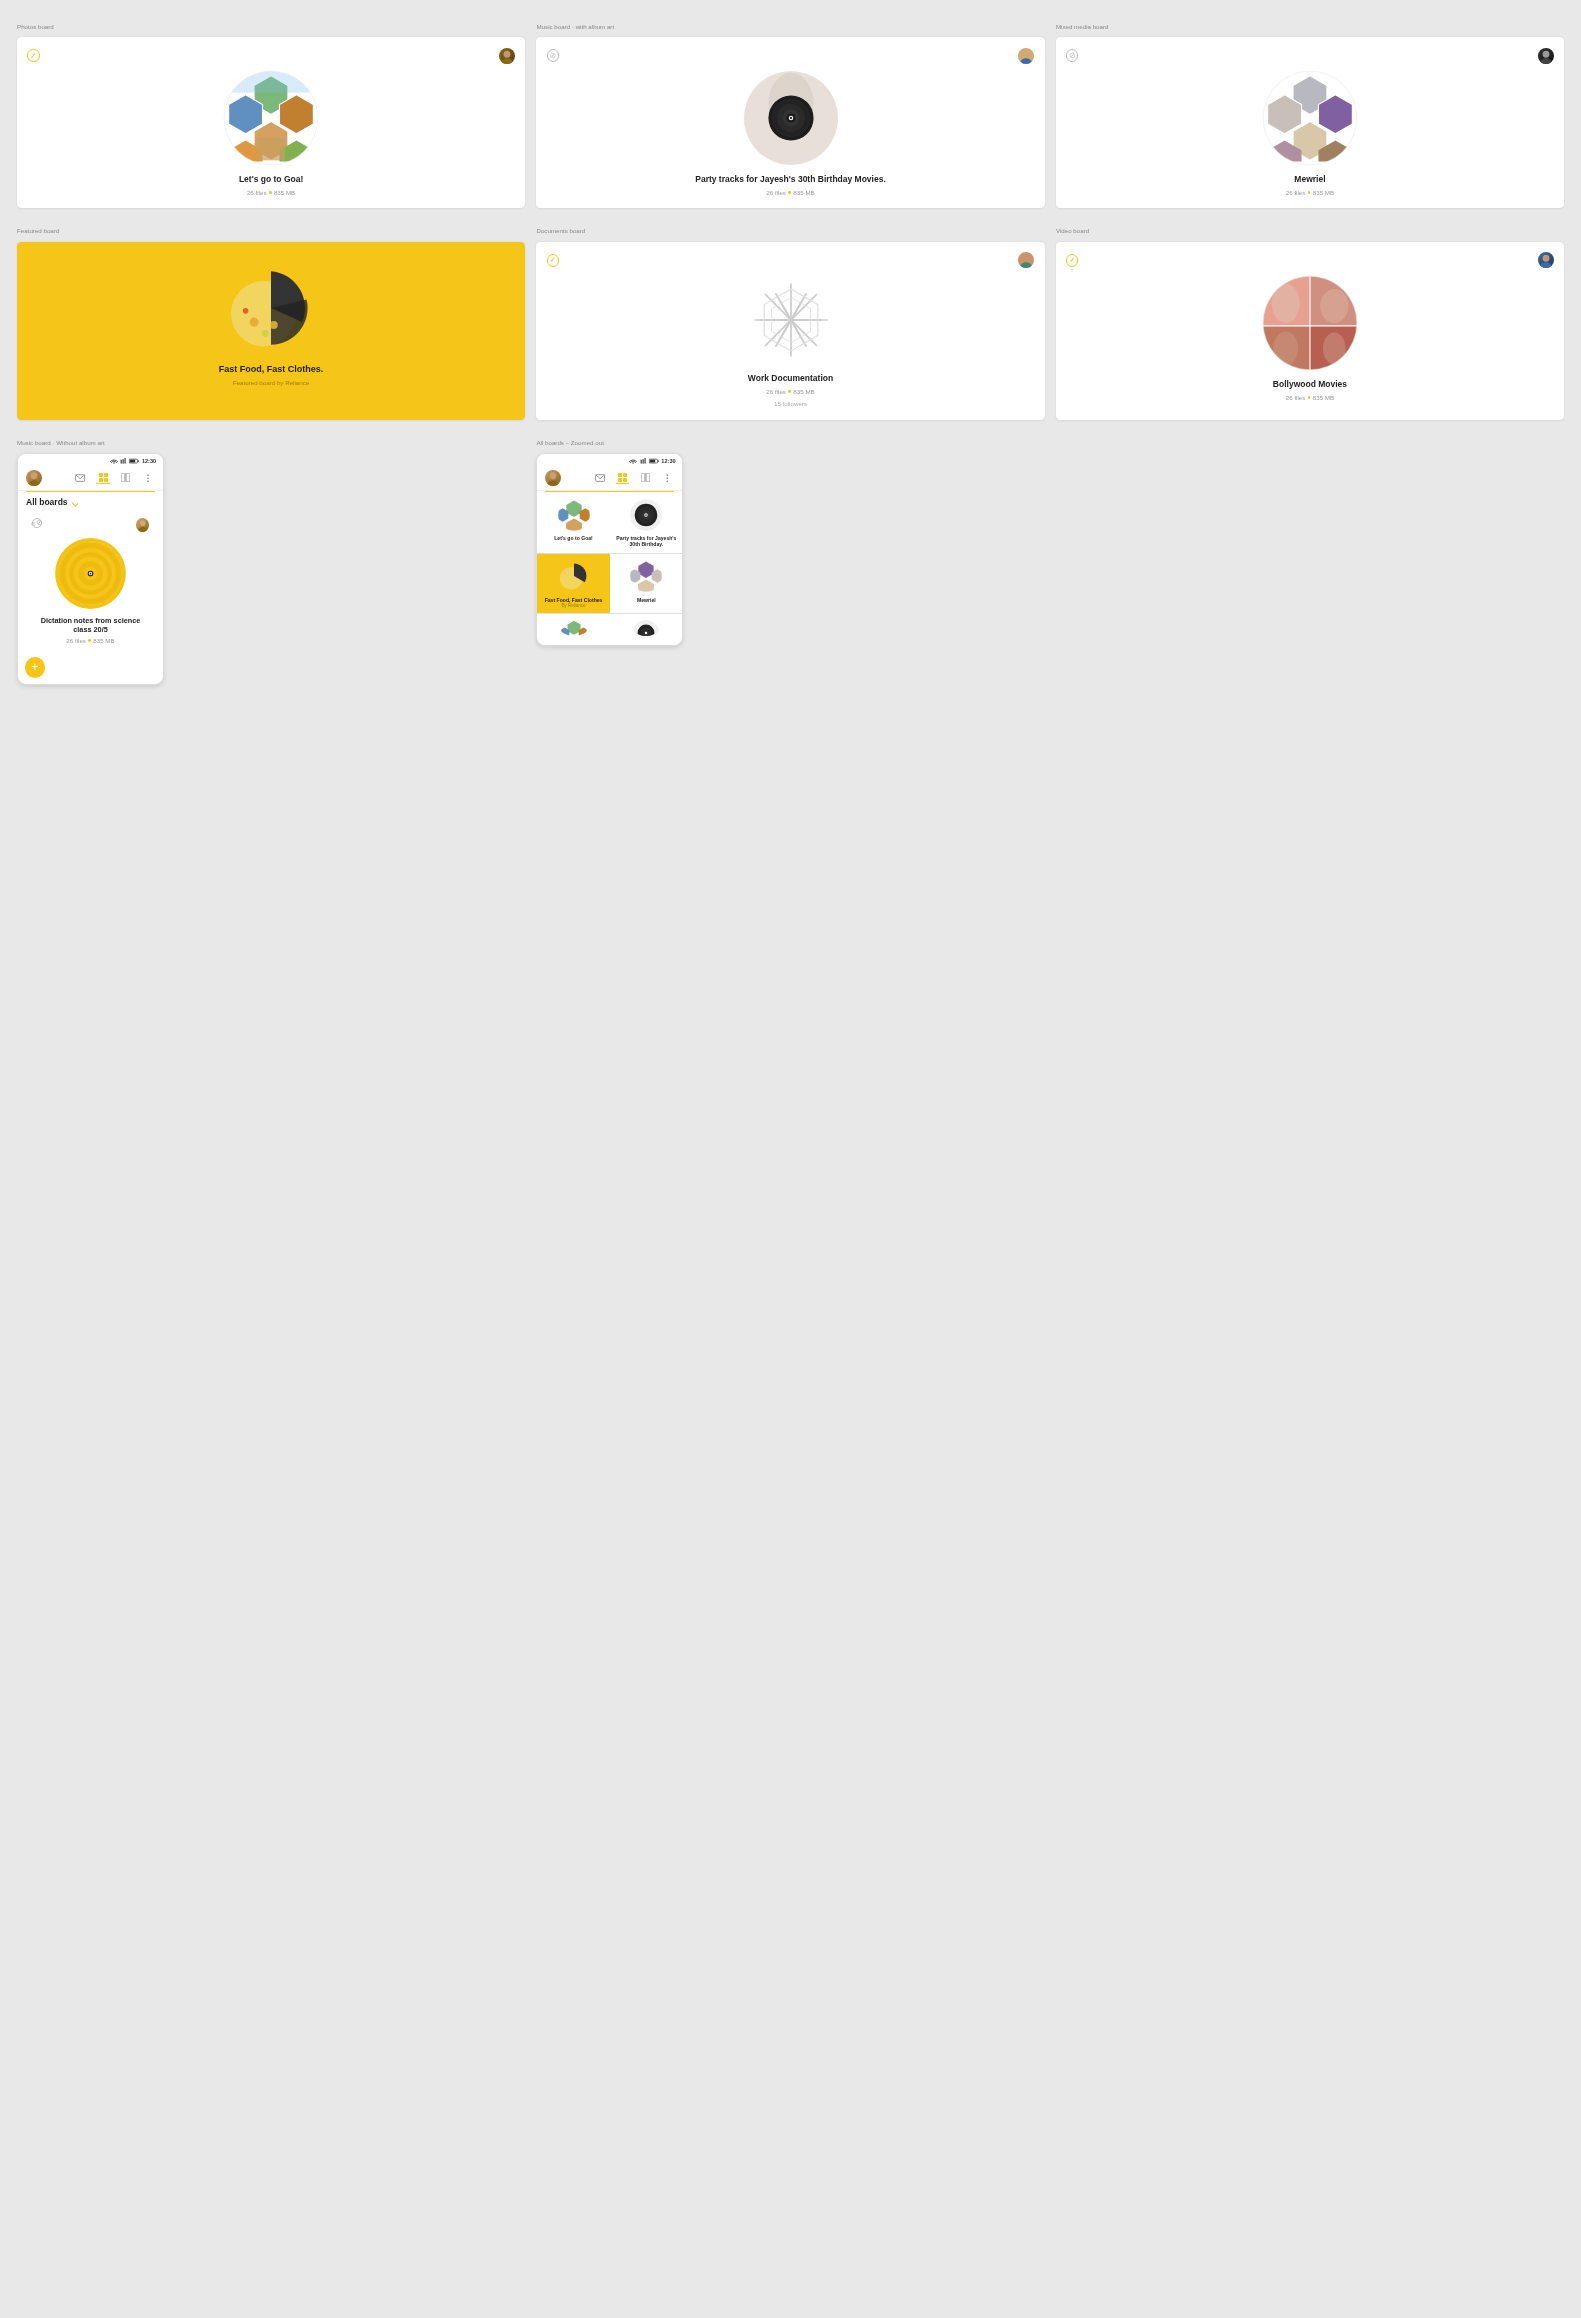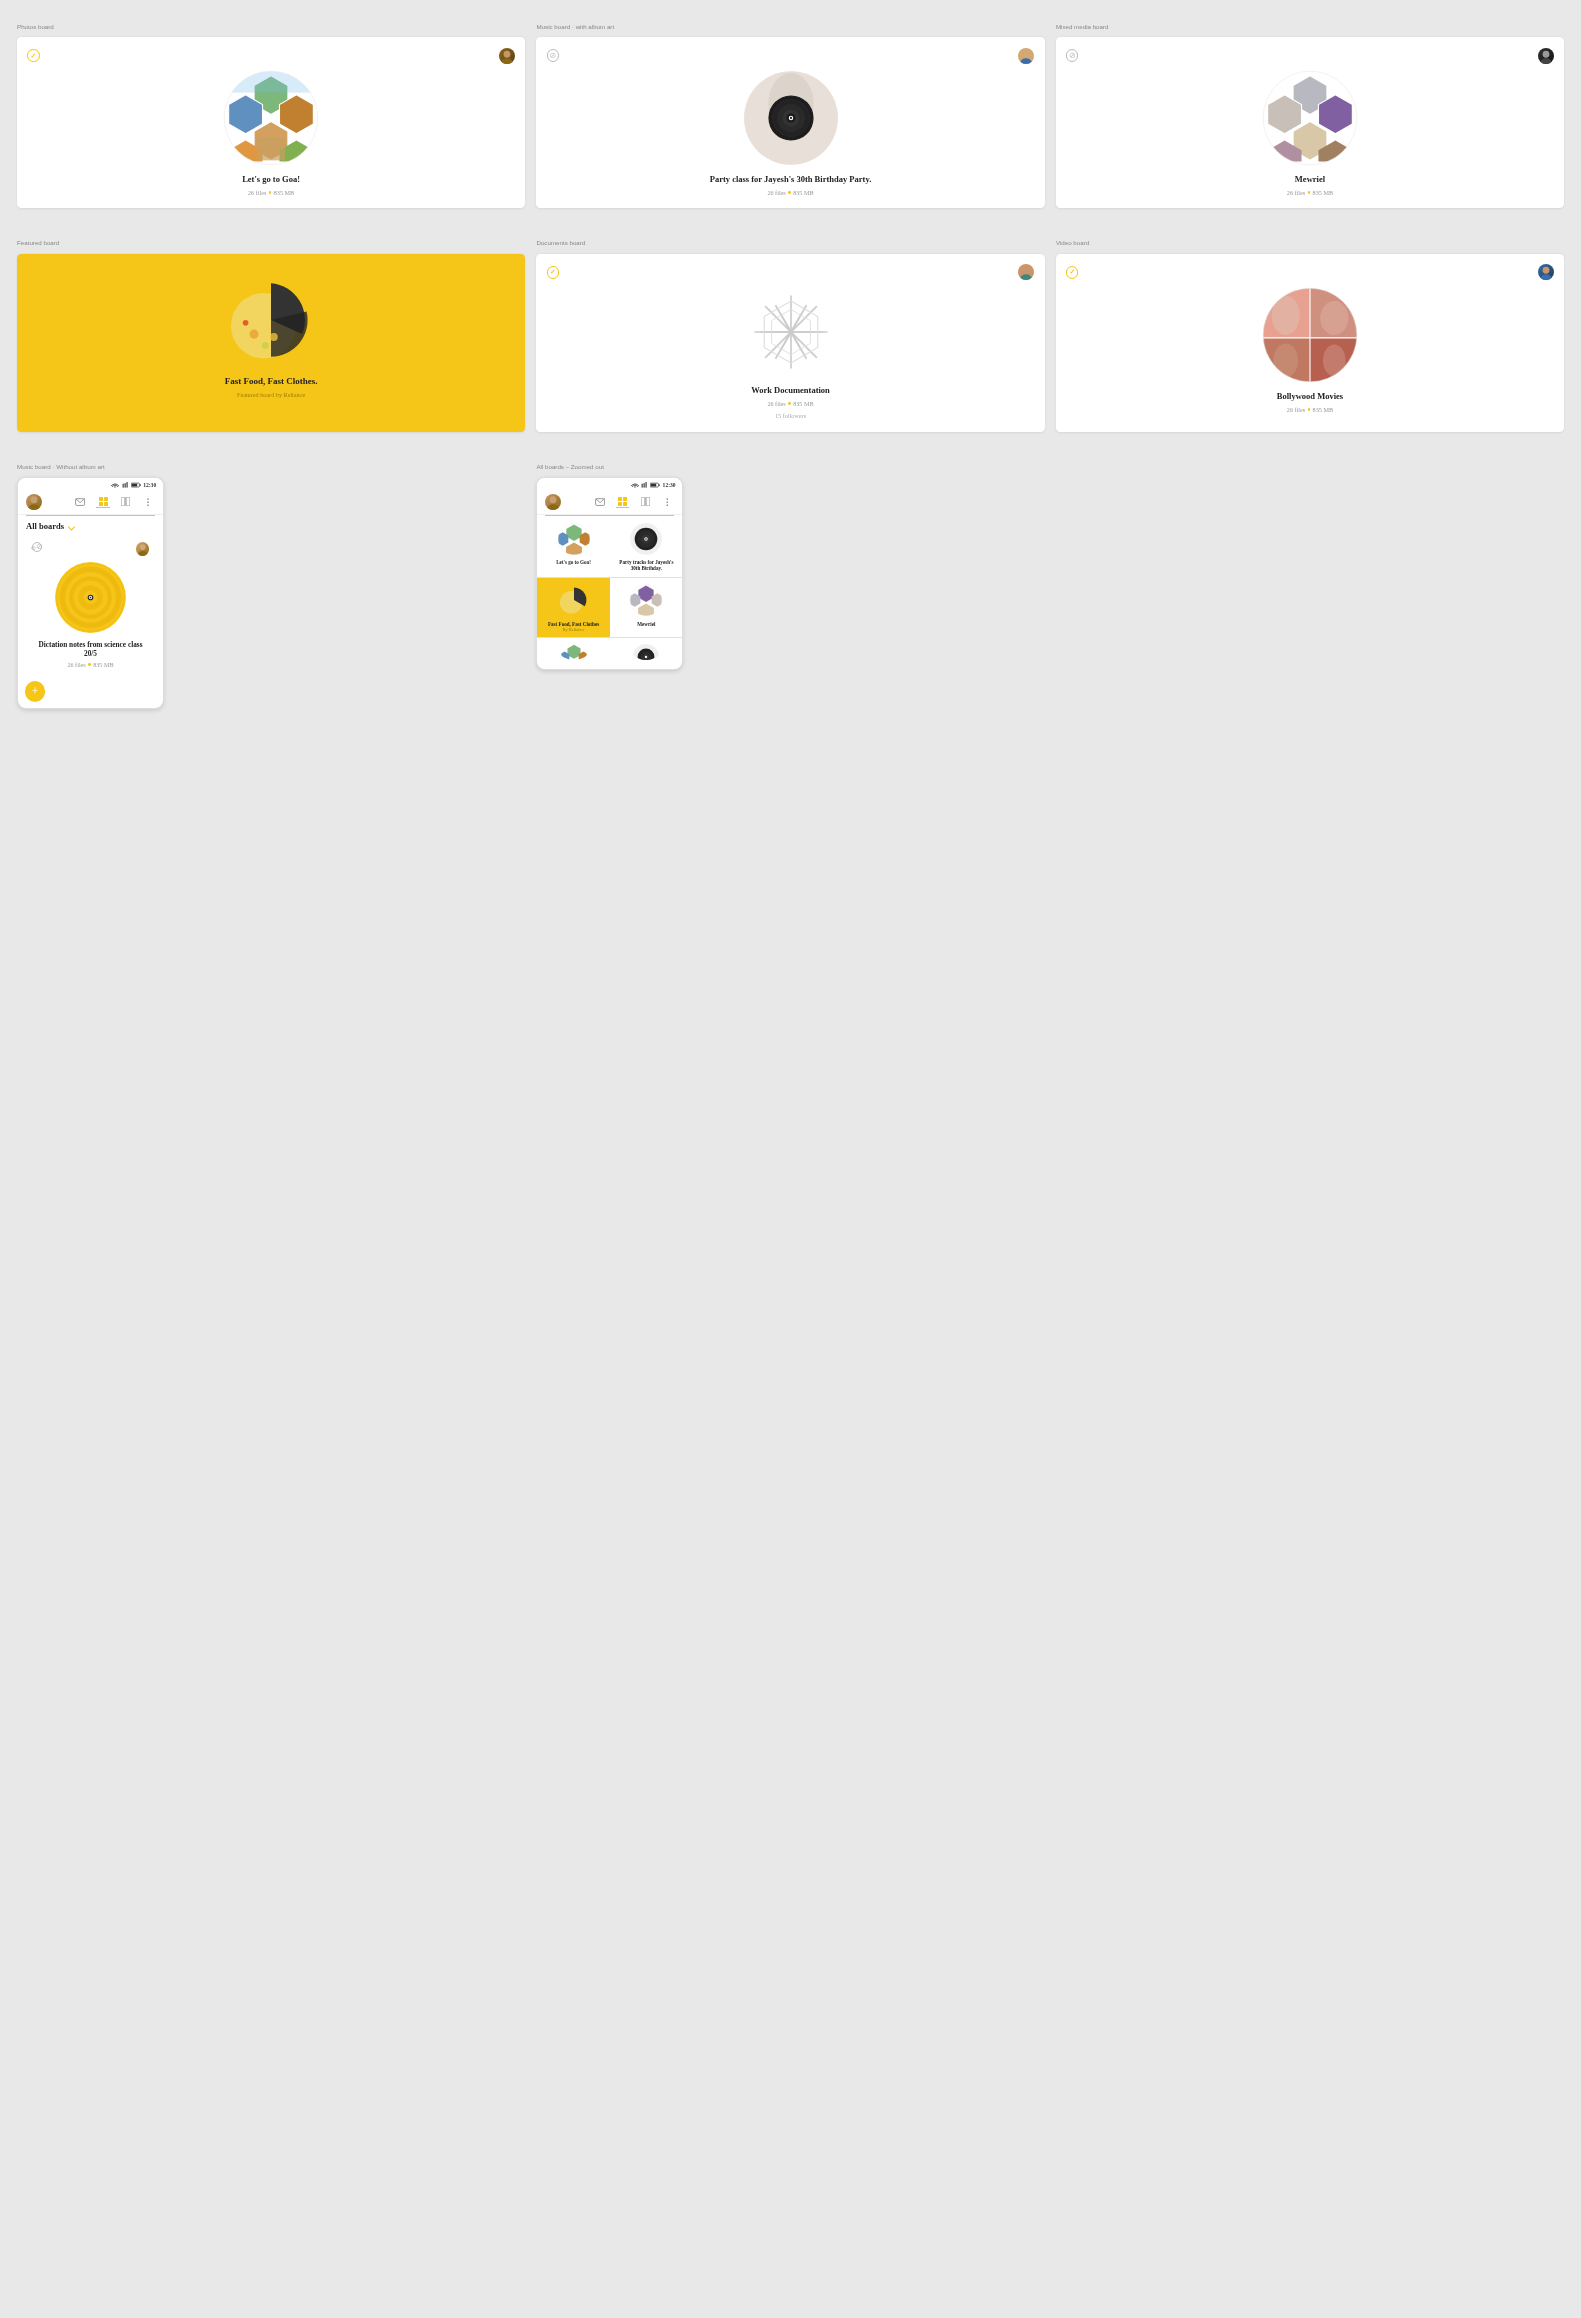--- a/index.html
+++ b/index.html
@@ -13,22 +13,21 @@
     .section-label {
       font-size: 6.2px;
       color: #888;
       margin-bottom: 5.6px;
       font-weight: 400;
     }
 
     .row {
       display: flex;
       gap: 11.3px;
-      margin-bottom: 31px;
-      font-family: Liberation Serif, serif;
+      margin-bottom: 19px;
     }
 
     .card {
       background: #fff;
       border-radius: 4.5px;
       overflow: hidden;
       flex: 1;
       box-shadow: 0 0.6px 2.3px rgba(0,0,0,0.08);
       position: relative;
     }
@@ -434,21 +433,21 @@
           <circle cx="85" cy="85" r="15" fill="#333"></circle>
           <circle cx="85" cy="85" r="8" fill="#1a1a1a"></circle>
           <circle cx="85" cy="85" r="4" fill="#fff"></circle>
           <circle cx="85" cy="85" r="2" fill="#333"></circle>
 
           <circle cx="85" cy="85" r="38" fill="none" stroke="#2a2a2a" stroke-width="1"></circle>
           <circle cx="85" cy="85" r="32" fill="none" stroke="#2a2a2a" stroke-width="1"></circle>
           <circle cx="85" cy="85" r="28" fill="none" stroke="#2a2a2a" stroke-width="0.5"></circle>
         </svg>
       </div>
-      <div class="card-title">Party class for Jayesh's 30th Birthday Party.</div>
+      <div class="card-title">Party tracks for Jayesh's 30th Birthday Movies.</div>
       <div class="card-meta">
         <span>26 files</span>
         <span class="dot"></span>
         <span>835 MB</span>
       </div>
     </div>
   </div>
 
   <div class="card">
     <div class="card-inner">

